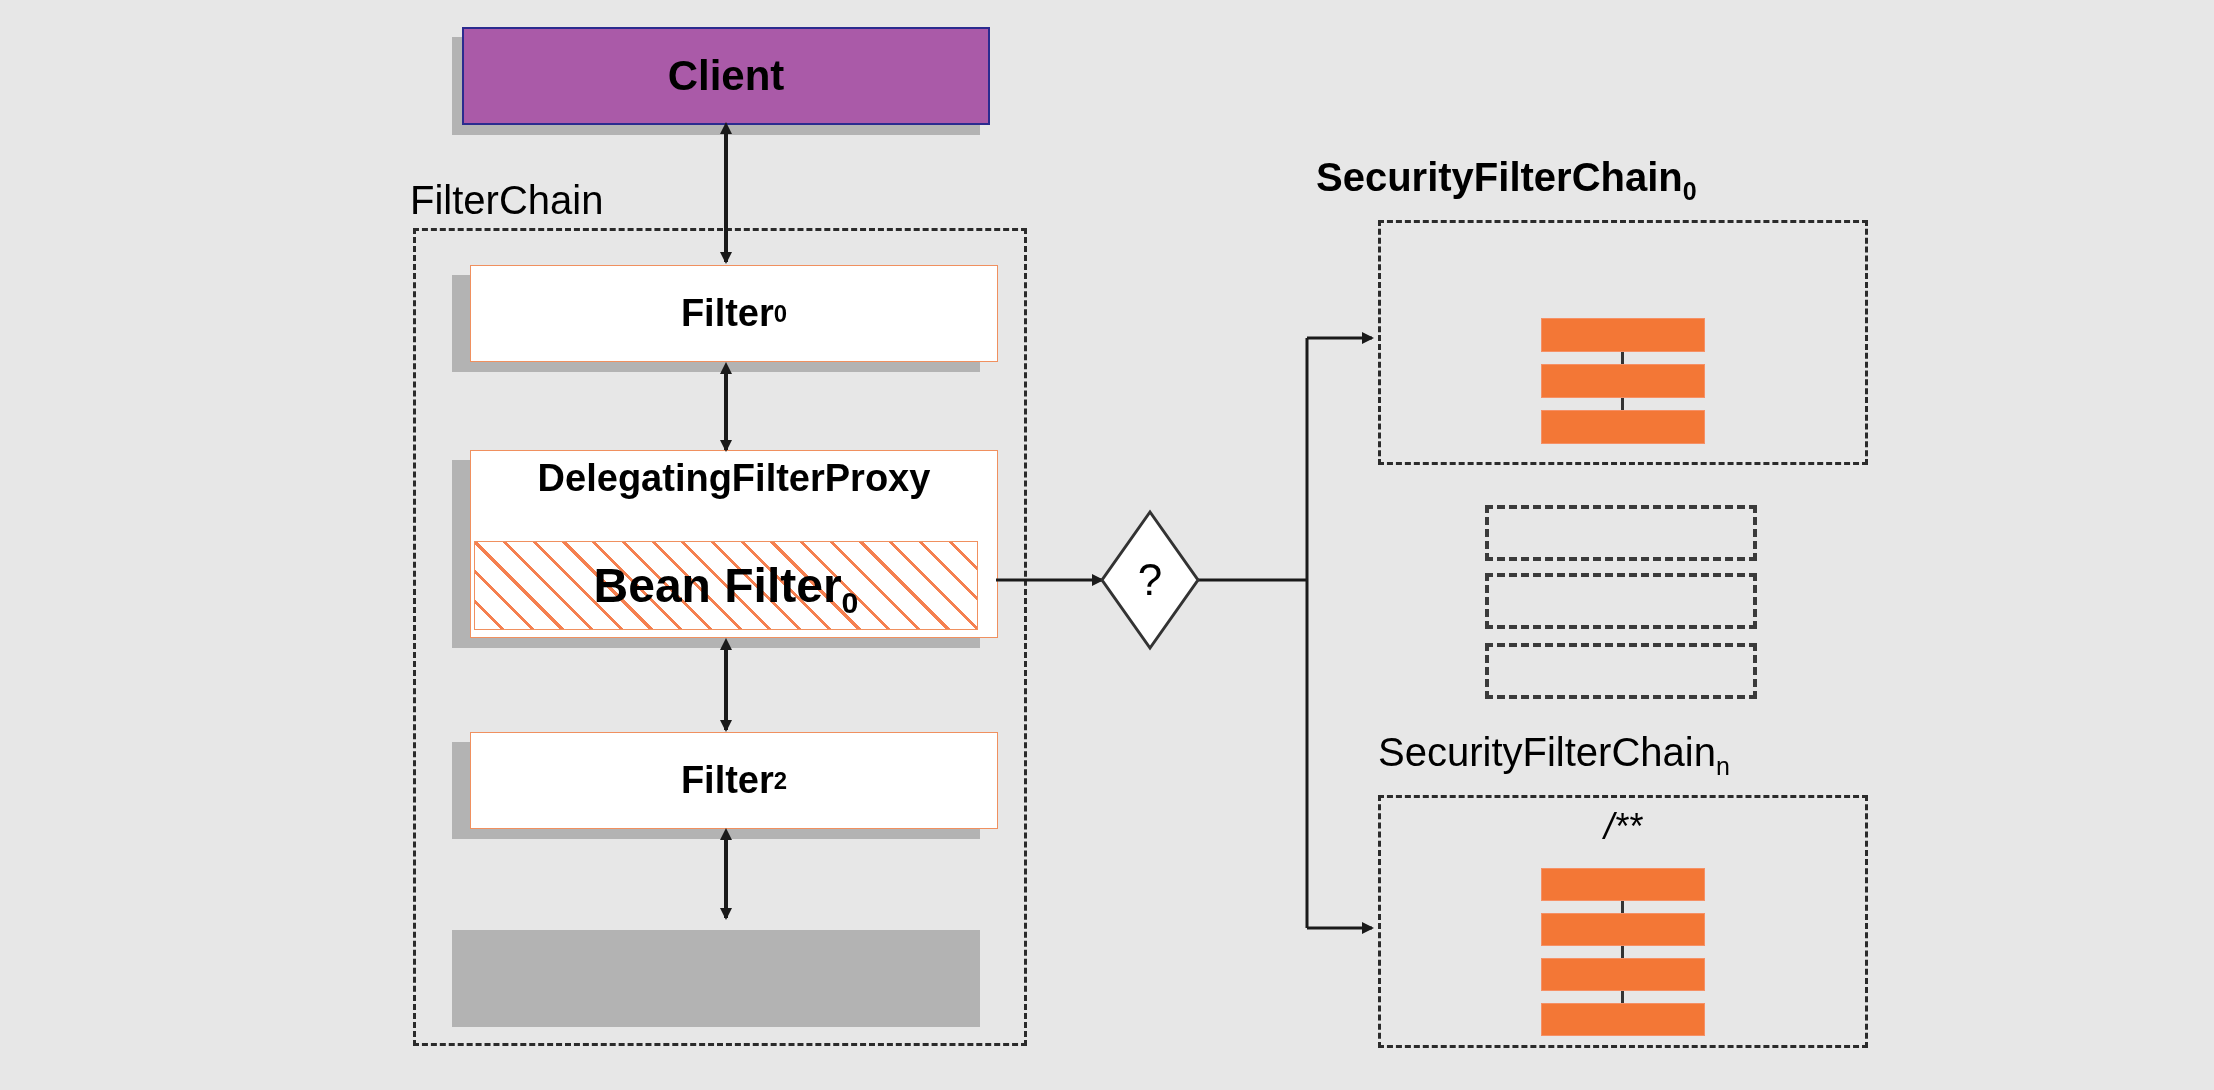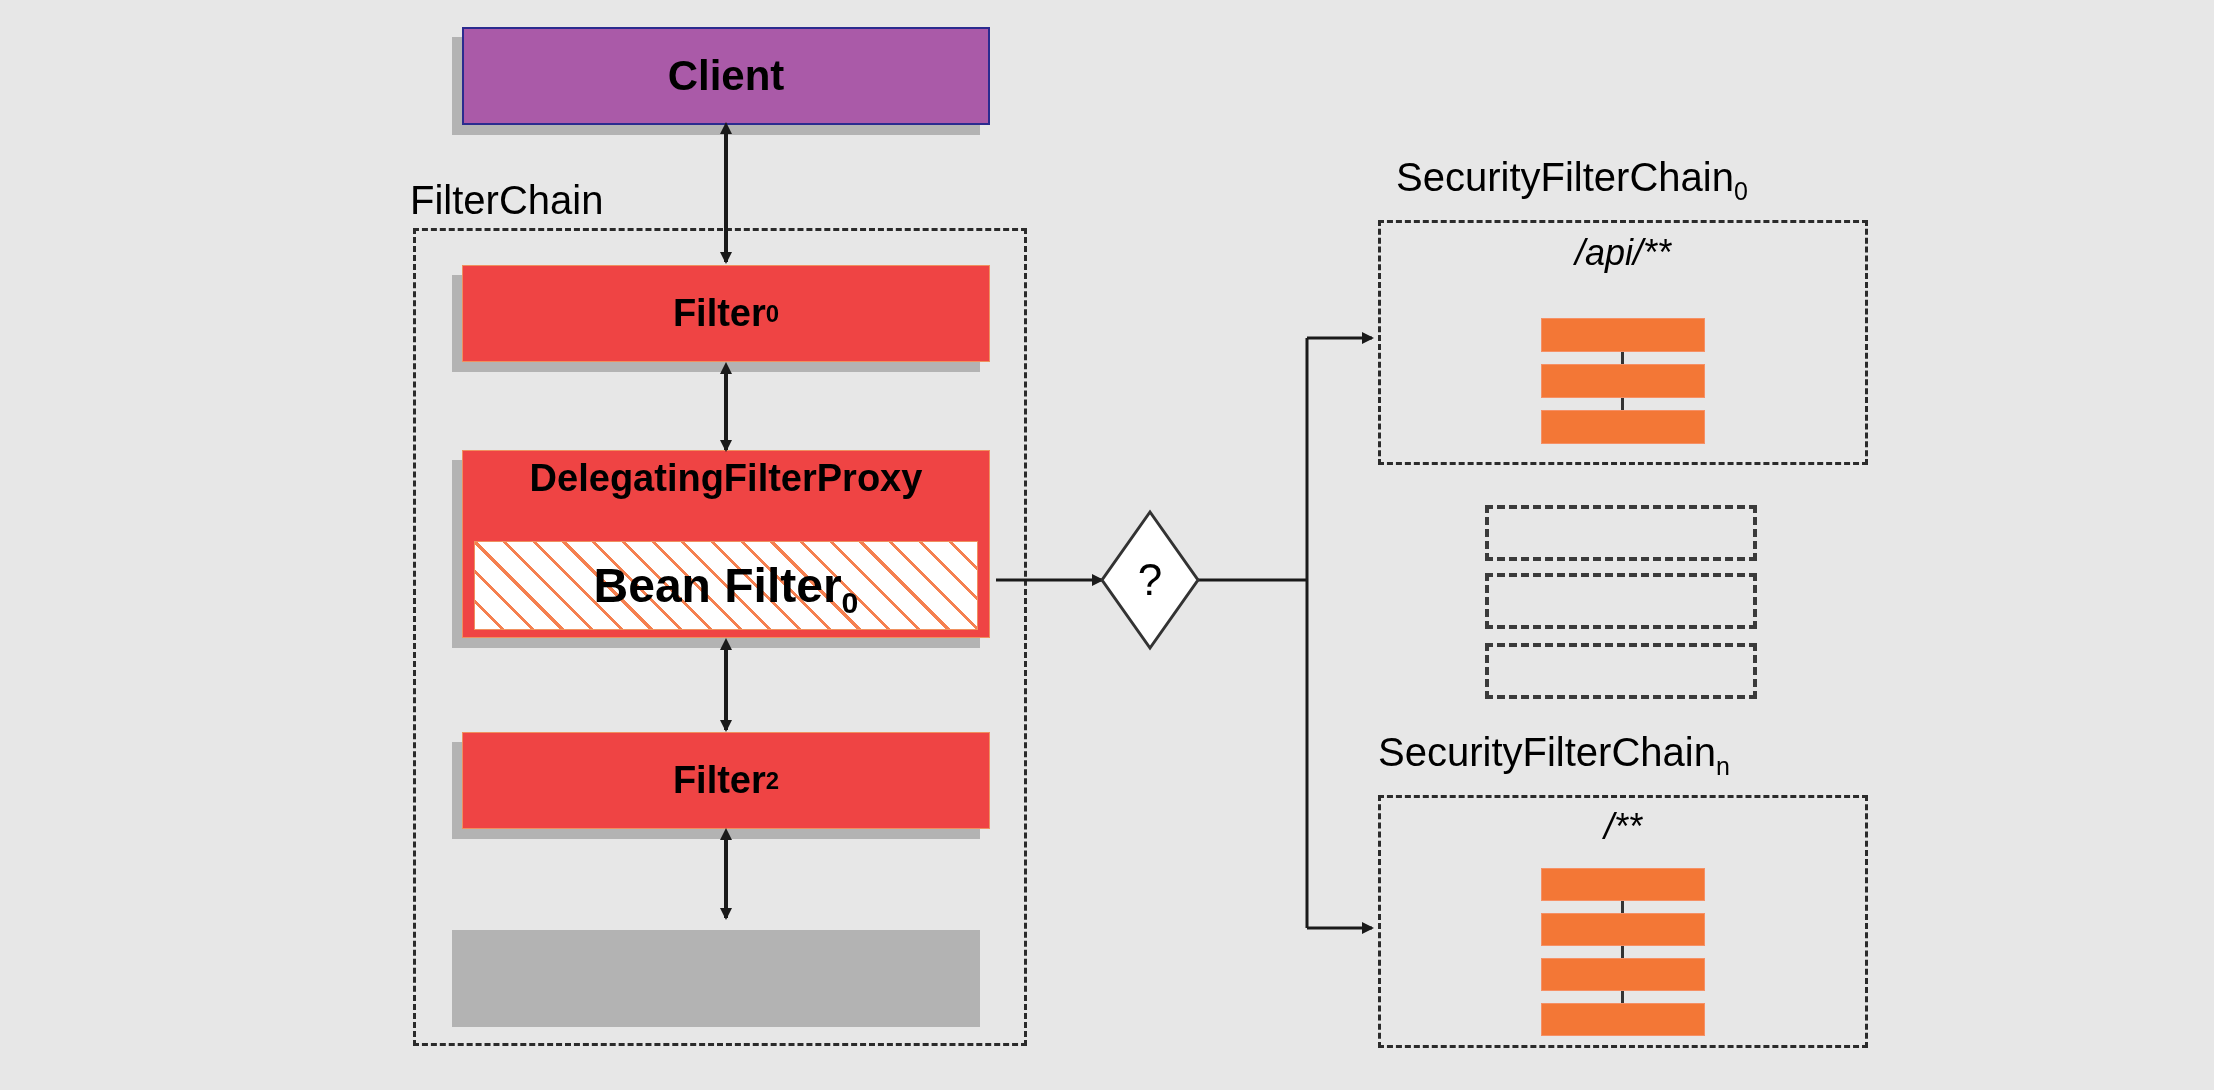--- a/index.html
+++ b/index.html
@@ -26,22 +26,23 @@
     font-weight: bold;
     color: #000;
     z-index: 5;
   }
   .shadow {
     position: absolute;
     background: #b3b3b3;
     z-index: 2;
   }
   .orange {
-    background: #ef4444;
+    background: #ffffff;
     border: 1px solid #f0905f;
+    margin-left: 8px;
   }
   .purple {
     background: #aa5aa8;
     border: 2px solid #2b2b8f;
   }
   .dashed-group {
     position: absolute;
     box-sizing: border-box;
     border: 3px dashed #2b2b2b;
     z-index: 1;
@@ -199,27 +200,24 @@
     <span>Filter</span>
       <span class="sub">2</span>
   </div>
 
   <div class="shadow" style="left:452px; top:930px; width:528px; height:97px;"></div>
 
   <div class="diamond-label" style="left:1102px; top:555px; width:96px;">
     <span>?</span>
   </div>
 
-  <div class="grp-label" style="left:1396px; top:155px;">
+  <div class="grp-label" style="left:1316px; top:155px;font-weight:bold;">
     <span>SecurityFilterChain</span><span class="sub">0</span>
   </div>
   <div class="dashed-group" style="left:1378px; top:220px; width:490px; height:245px;"></div>
-  <div class="path-label" style="left:1378px; top:232px; width:490px;">
-    <span>/api/**</span>
-  </div>
 
   <div class="bar-link" style="left:1621px; top:348px; height:34px;"></div>
   <div class="bar-link" style="left:1621px; top:396px; height:34px;"></div>
   <div class="chain-bar" style="left:1541px; top:318px; width:162px; height:32px;"></div>
   <div class="chain-bar" style="left:1541px; top:364px; width:162px; height:32px;"></div>
   <div class="chain-bar" style="left:1541px; top:410px; width:162px; height:32px;"></div>
 
   <div class="dashed-ph" style="left:1485px; top:505px; width:272px; height:56px;"></div>
   <div class="dashed-ph" style="left:1485px; top:573px; width:272px; height:56px;"></div>
   <div class="dashed-ph" style="left:1485px; top:643px; width:272px; height:56px;"></div>

